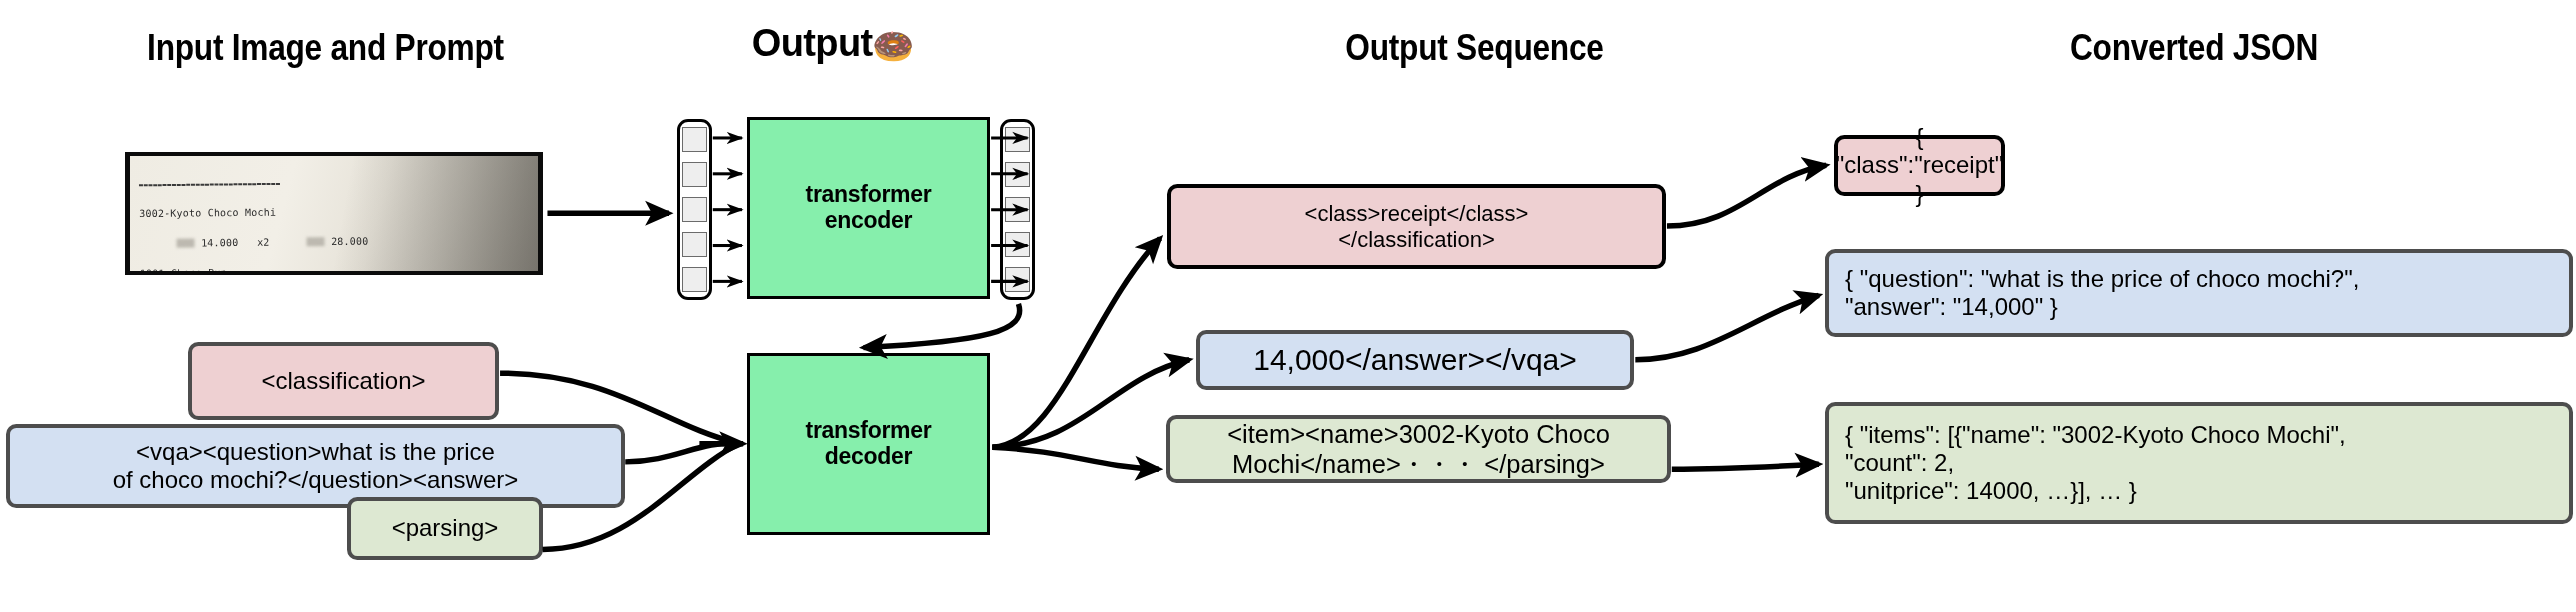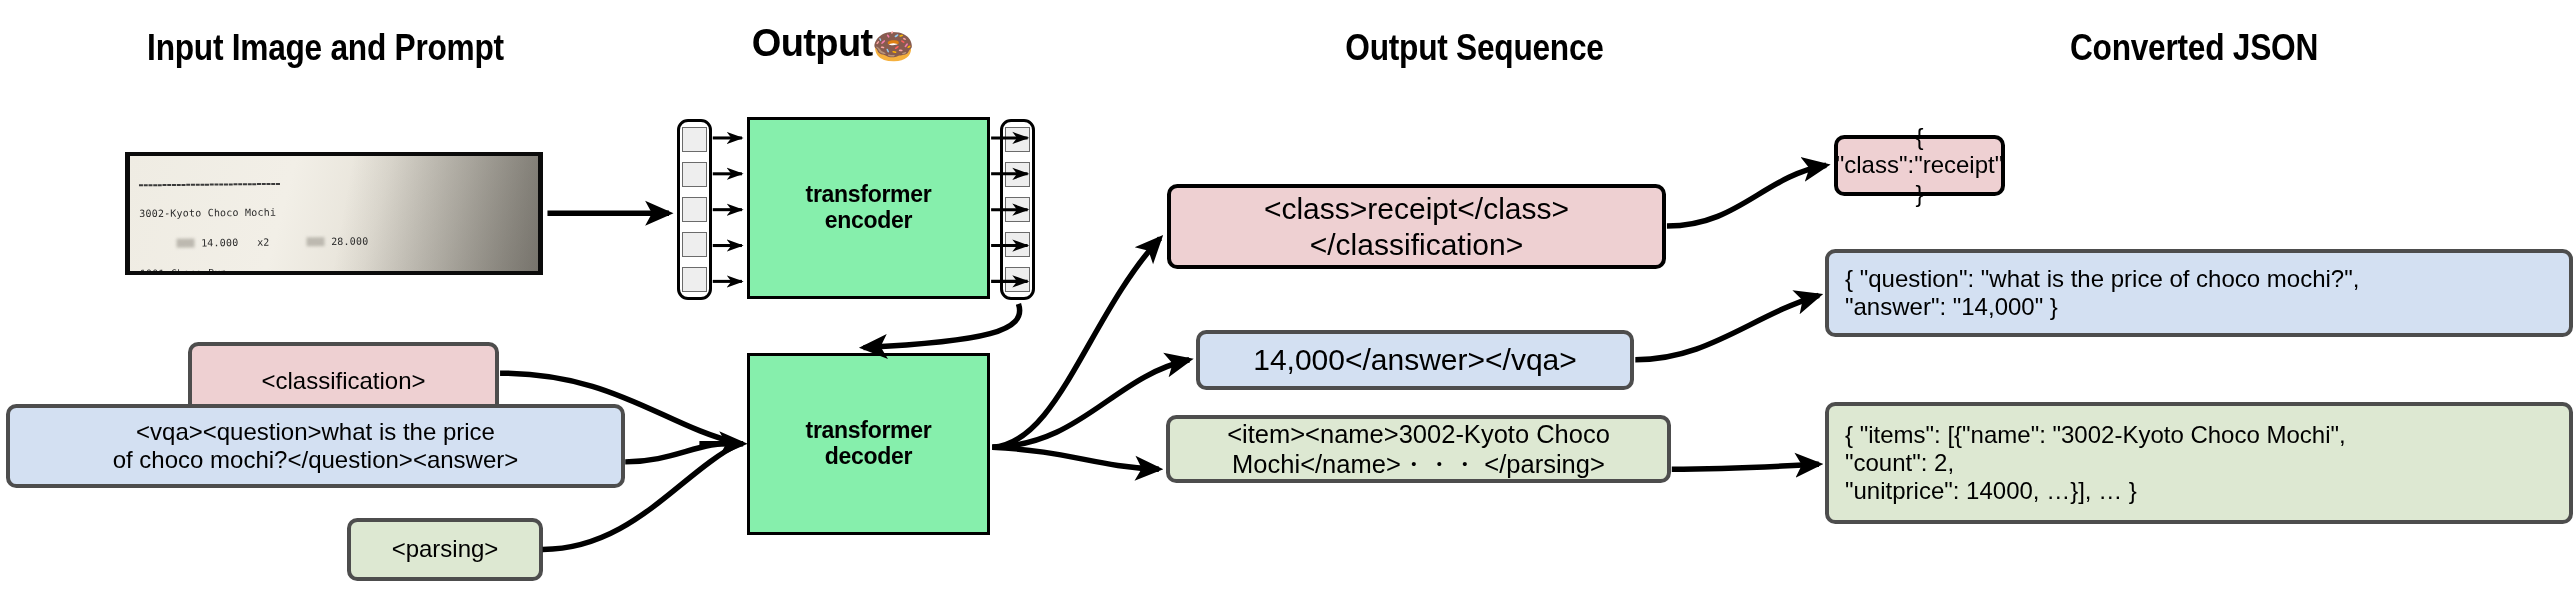--- a/index.html
+++ b/index.html
@@ -146,26 +146,26 @@
     white-space: pre-line;
   }
   .rbox.soft  { border: 4.3px solid #4d4d4d; }
   .rbox.hard  { border: 4.3px solid #000000; }
   .pink  { background: #eed0d2; }
   .blue  { background: #d3e0f2; }
   .green { background: #dde8d2; }
 
   
   .rbox.p-classification { left: 188px;  top: 342px; width: 311px;  height: 78px; font-size: 24px; }
-  .rbox.p-vqa            { left: 6px;   top: 404px; width: 619px; height: 84px; font-size: 24px;
+  .rbox.p-vqa            { left: 6px;   top: 424px; width: 619px; height: 84px; font-size: 24px;
                            justify-content: center; }
-  .rbox.p-parsing        { left: 347px;  top: 518px; width: 196px;  height: 63px; font-size: 24px; }
-
-  
-  .rbox.o-class   { left: 1167px; top: 184px; width: 499px; height: 85px; font-size: 30px; }
+  .rbox.p-parsing        { left: 347px;  top: 497px; width: 196px;  height: 63px; font-size: 24px; }
+
+  
+  .rbox.o-class   { left: 1167px; top: 184px; width: 499px; height: 85px; font-size: 22px; }
   .rbox.o-vqa     { left: 1196px; top: 330px; width: 438px; height: 60px;  font-size: 30px; text-align: center; }
   .rbox.o-parsing { left: 1166px; top: 415px; width: 505px; height: 68px; font-size: 25.5px; }
 
   
   .rbox.j-class   { left: 1834px; top: 135px; width: 171px;  height: 61px; font-size: 24px;
                     justify-content: center; }
   .rbox.j-vqa     { left: 1825px; top: 249px; width: 748px; height: 88px; font-size: 24px;
                     justify-content: flex-start; text-align: left; padding-left: 16px; }
   .rbox.j-parsing { left: 1825px; top: 402px; width: 748px; height: 122px; font-size: 24px;
                     justify-content: flex-start; text-align: left; padding-left: 16px; }

